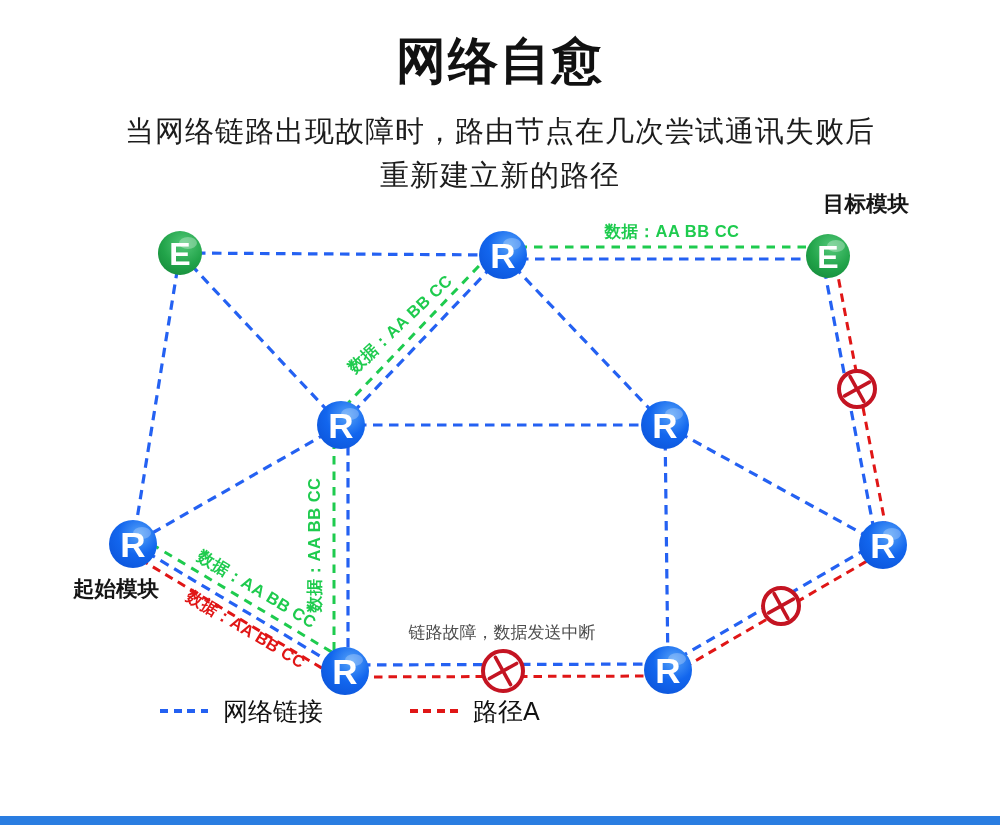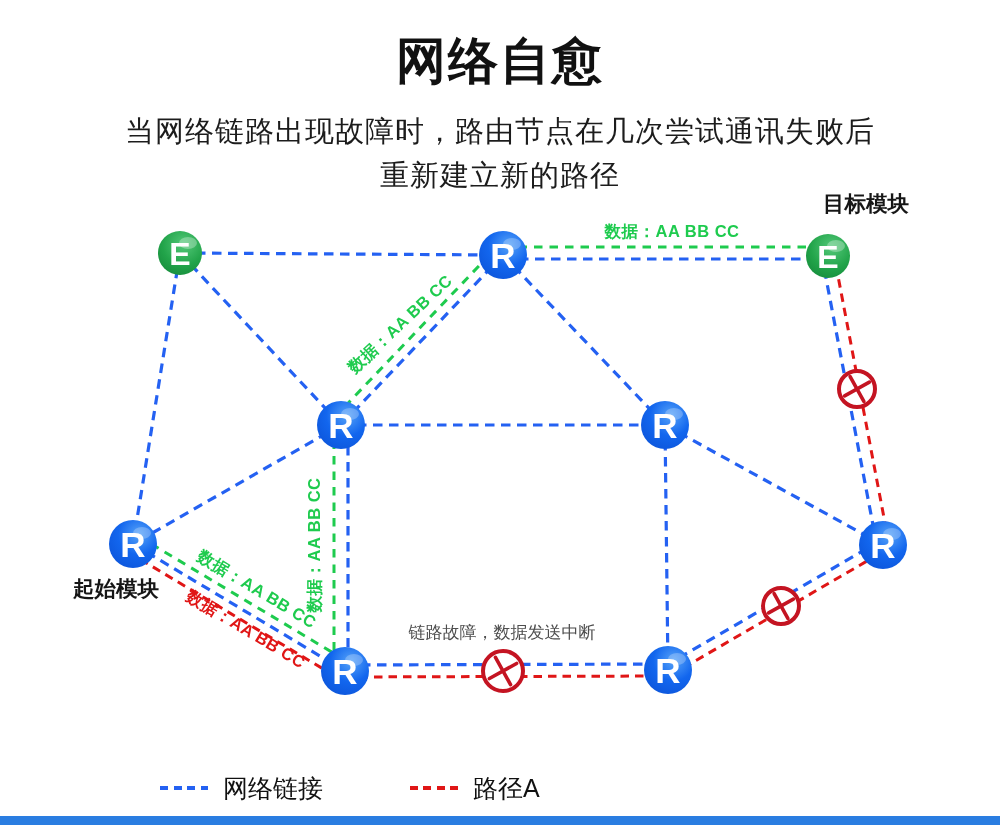--- a/index.html
+++ b/index.html
@@ -23,21 +23,21 @@
   .edge-red{stroke:var(--path-a);stroke-width:3;stroke-dasharray:8.5 6;fill:none;}
   .fail-circle{fill:#fff;stroke:var(--failure);stroke-width:4;}
   .fail-x{stroke:var(--failure);stroke-width:3.6;stroke-linecap:round;}
   .node-letter{fill:#fff;font-weight:700;text-anchor:middle;}
   .r-letter{font-size:35px;}
   .e-letter{font-size:32px;}
   .lbl-green{fill:var(--path-b);font-size:16.5px;font-weight:700;text-anchor:middle;letter-spacing:.5px;}
   .lbl-red{fill:var(--path-a);font-size:16.5px;font-weight:700;text-anchor:middle;letter-spacing:.5px;}
   .lbl-node{fill:#161616;font-size:21.5px;font-weight:700;text-anchor:middle;}
   .lbl-failtext{fill:#4d4d4d;font-size:17px;font-weight:500;text-anchor:middle;}
-  .legend{position:absolute;left:0;top:768px;width:812px;height:40px;}
+  .legend{position:absolute;left:0;top:691px;width:812px;height:40px;}
   .legend-item{position:absolute;top:0;display:flex;align-items:center;gap:15px;height:40px;}
   .legend-item.li-1{left:160px;}
   .legend-item.li-2{left:410px;}
   .legend-item.li-3{left:657px;}
   .legend-dash{width:48px;height:3.5px;background:repeating-linear-gradient(90deg,var(--c) 0 8px,transparent 8px 13.5px);}
   .legend-dash.blue{--c:var(--network-link);}
   .legend-dash.red{--c:var(--path-a);}
   .legend-dash.green{--c:var(--path-b);}
   .legend-label{font-size:25px;font-weight:500;color:#111;}
   .footer-bar{position:absolute;left:0;bottom:0;width:1000px;height:9px;background:var(--footer-bar);}

